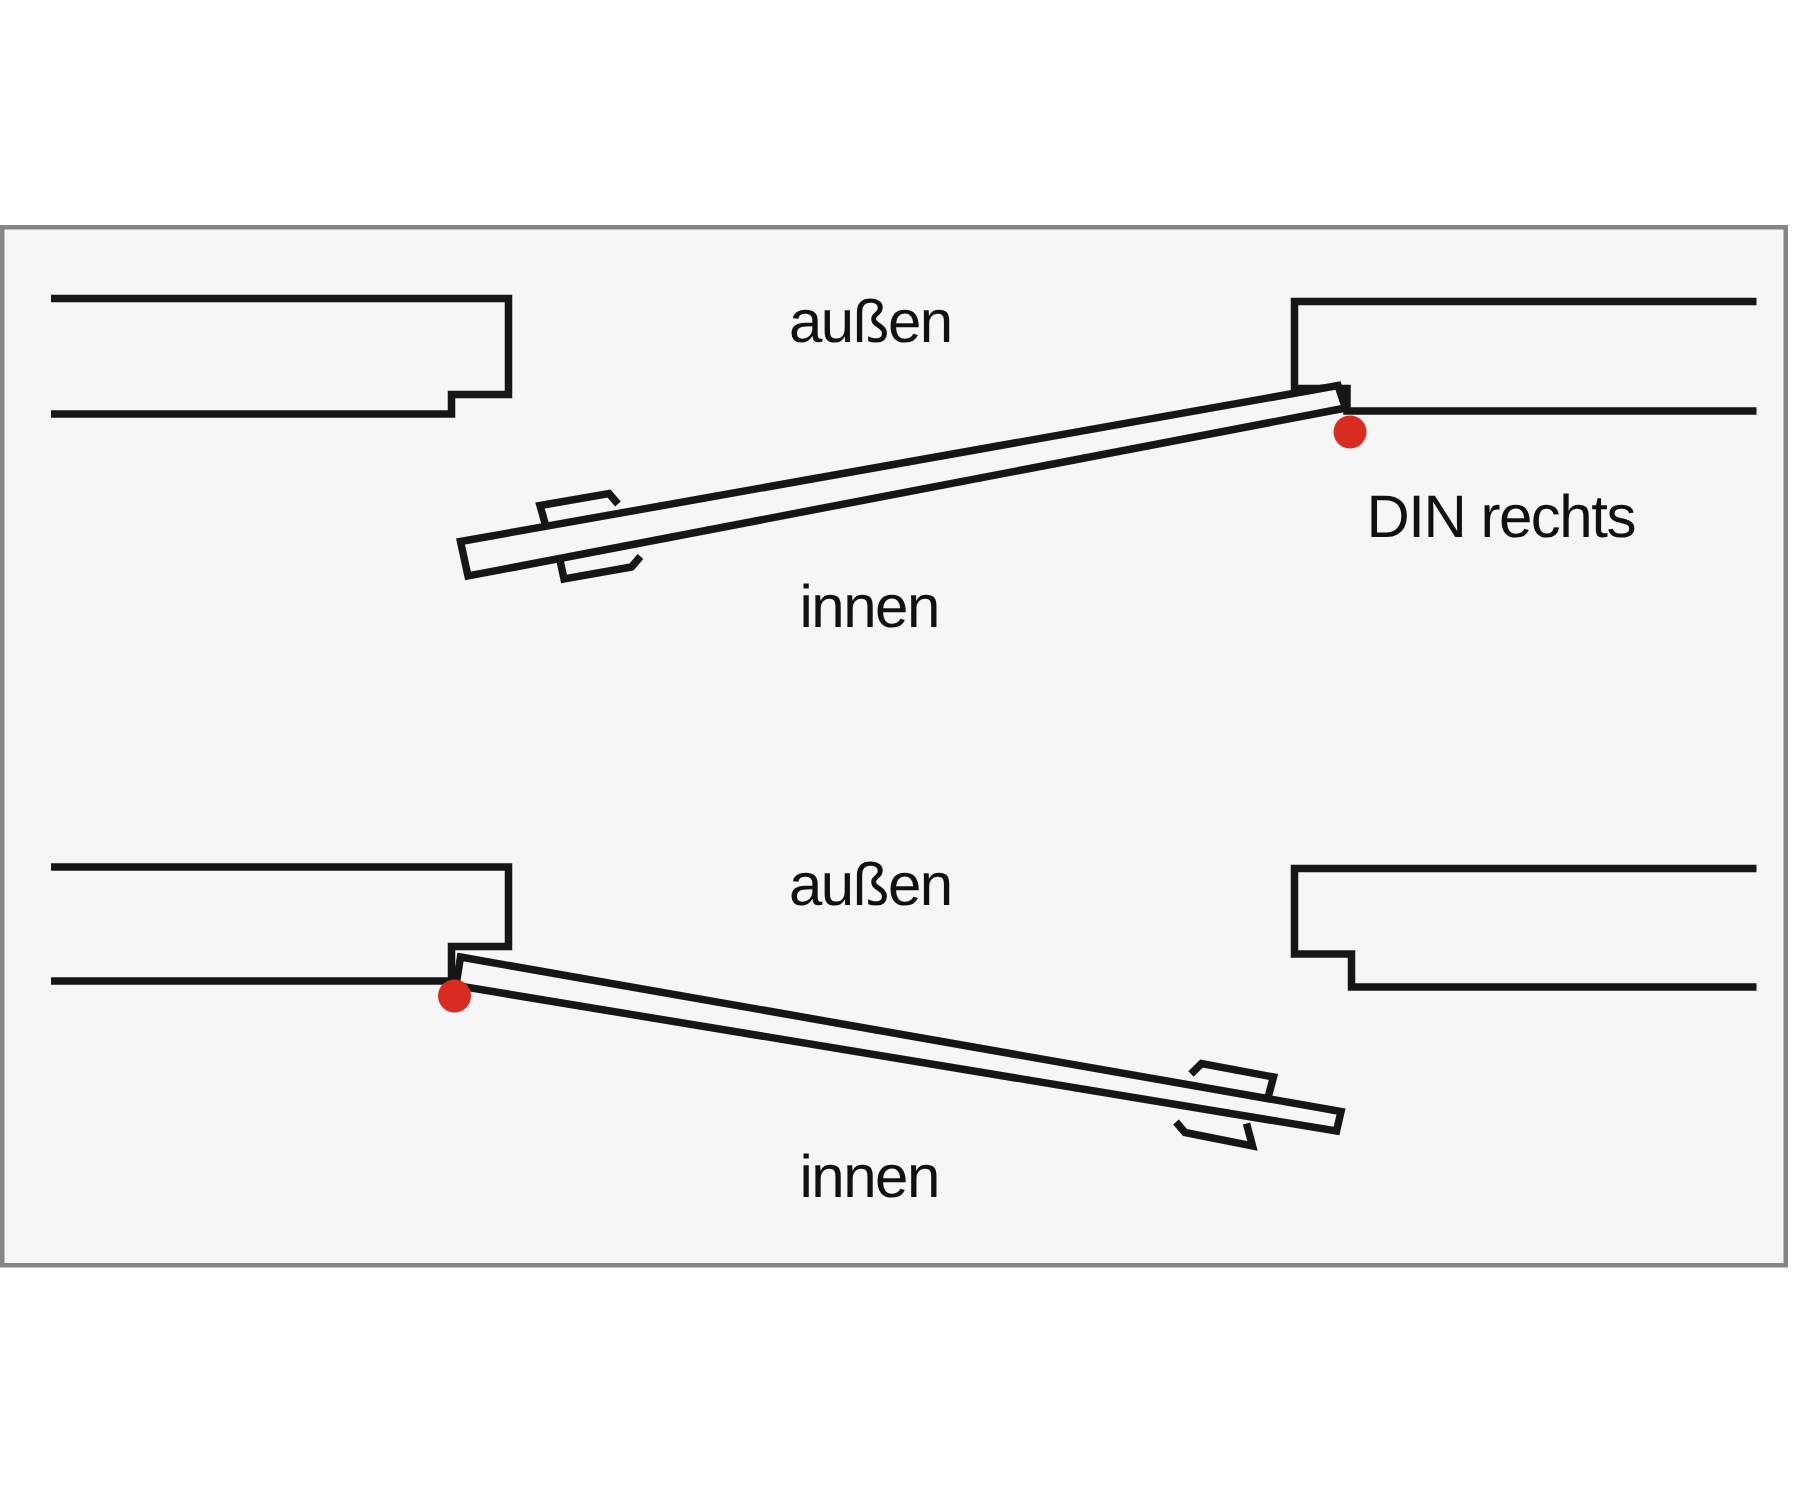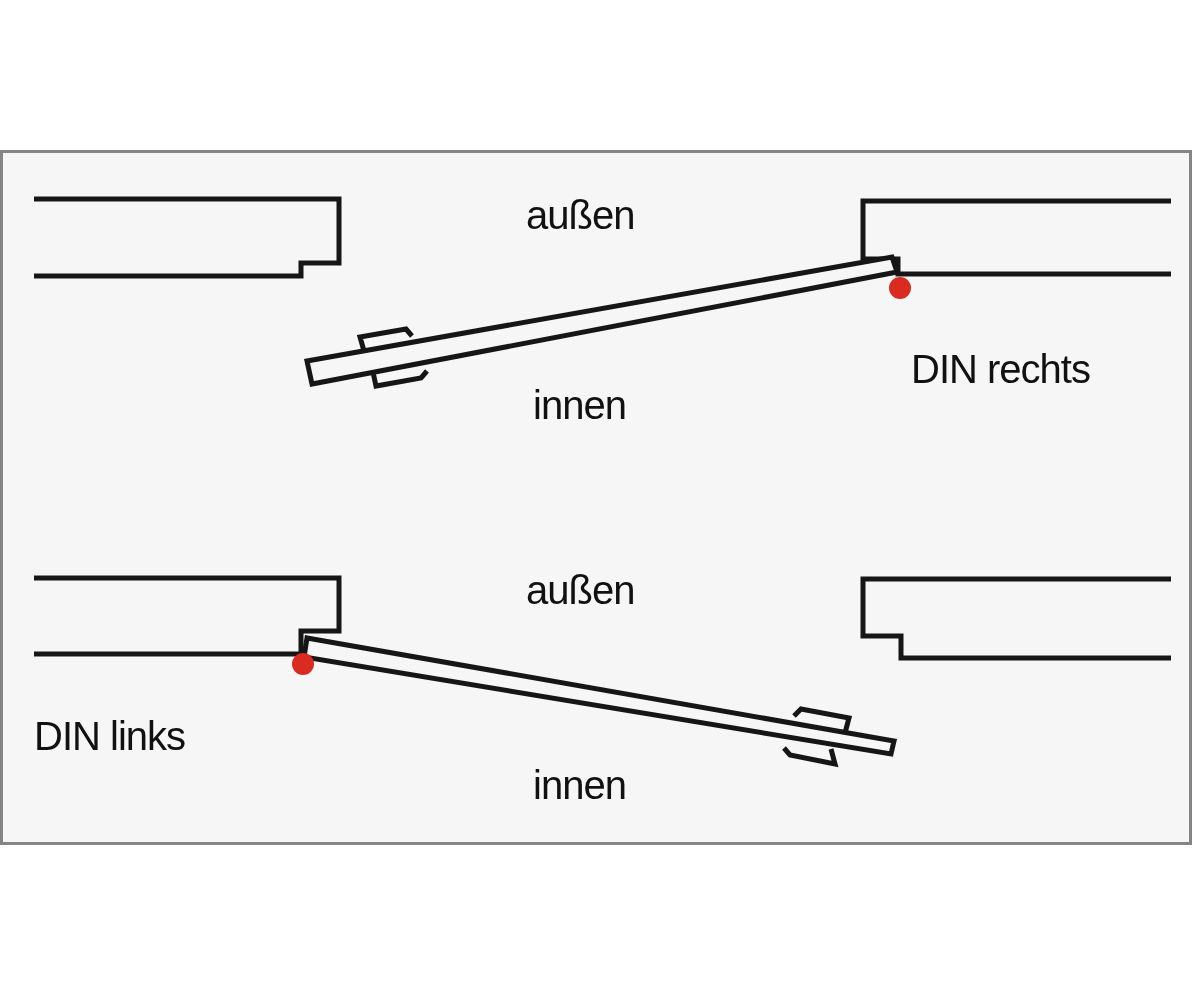--- a/index.html
+++ b/index.html
@@ -66,19 +66,18 @@
 
       <polyline class="handle" points="842,580 846,565 798,556 791,563"></polyline>
 
       <polyline class="handle" points="828,596 832,611 787,602 781,595"></polyline>
 
       <circle class="hinge-dot" cx="300" cy="511" r="11"></circle>
     </svg>
 
     <div class="label" style="left:523px;top:42px;">außen</div>
     <div class="label" style="left:530px;top:232px;">innen</div>
-    <div class="label" style="left:908px;top:196px;">DIN rechts</div>
+    <div class="label" style="left:908px;top:172px;">DIN rechts</div>
 
     <div class="label" style="left:523px;top:417px;">außen</div>
     <div class="label" style="left:530px;top:612px;">innen</div>
-    <div class="label" style="left:31px;top:563px;">DIN links</div>
   </div>
 </div>
 
 </body></html>

